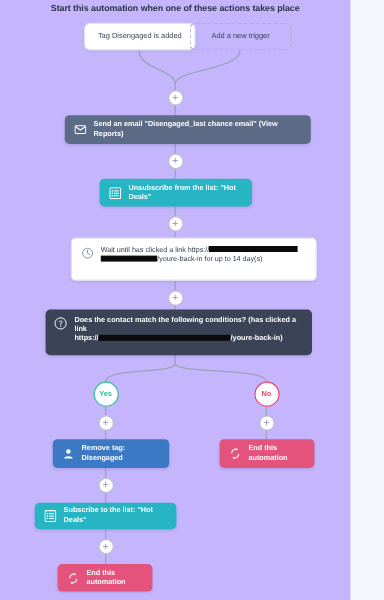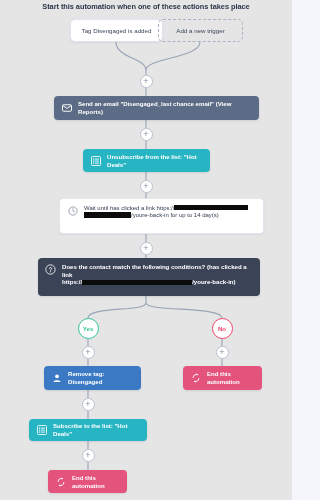--- a/index.html
+++ b/index.html
@@ -12,21 +12,21 @@
     height: 500px;
     position: relative;
     overflow: hidden;
     font-family: "Liberation Sans", sans-serif;
     color: #2f3b52;
     -webkit-font-smoothing: antialiased;
   }
   .canvas {
     position: absolute;
     inset: 0;
-    background: #e5e5e5;
+    background: #c4b5fd;
   }
   .svg-layer {
     position: absolute;
     left: 0; top: 0;
     width: 292px;
     height: 500px;
     pointer-events: none;
   }
 
   

